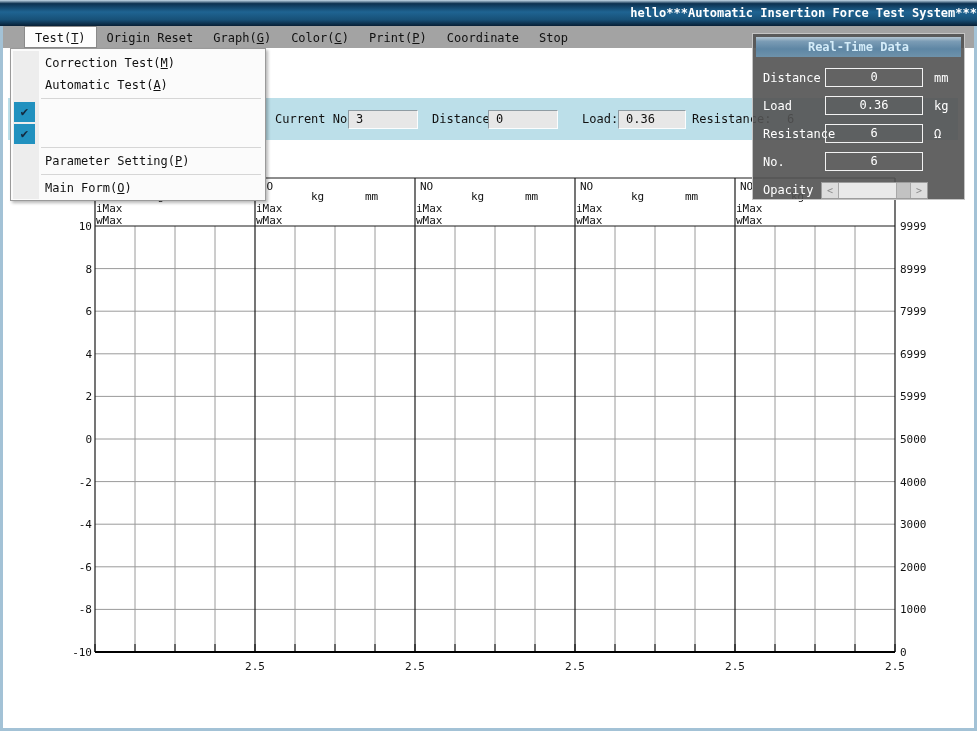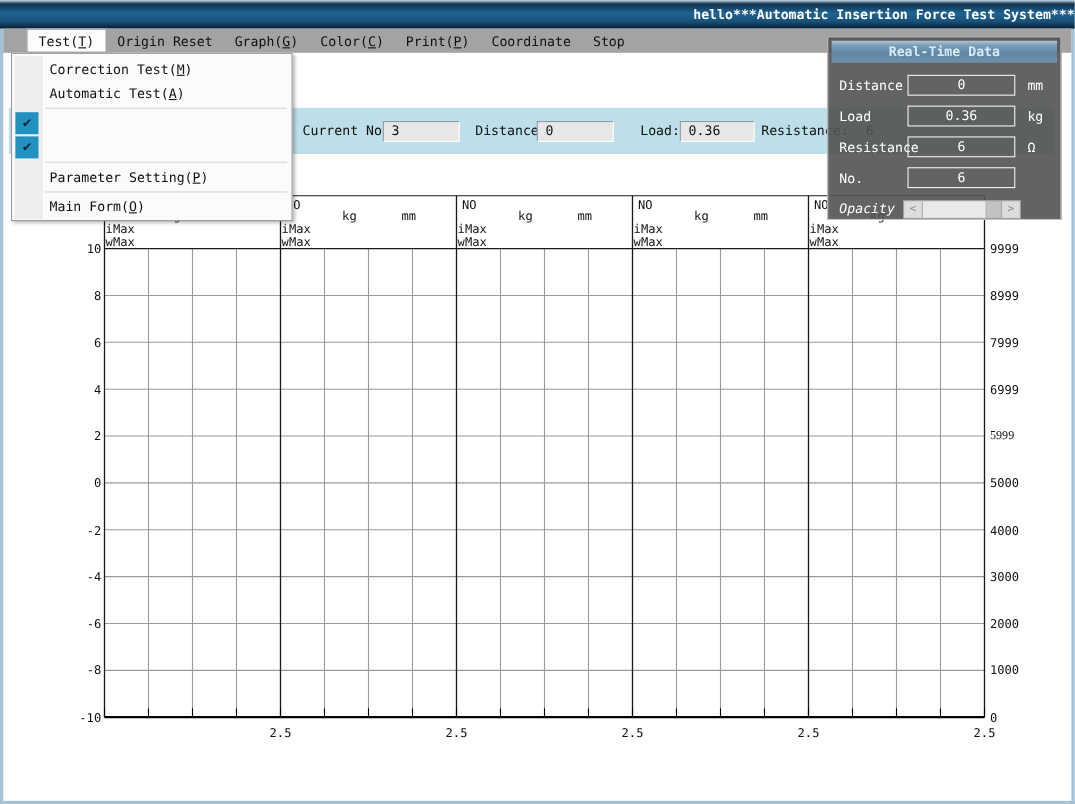--- a/index.html
+++ b/index.html
@@ -205,21 +205,21 @@
     <div class="axis-label axis-left" style="left: 52px; top: 433px;">0</div>
     <div class="axis-label axis-left" style="left: 52px; top: 475.6px;">-2</div>
     <div class="axis-label axis-left" style="left: 52px; top: 518.2px;">-4</div>
     <div class="axis-label axis-left" style="left: 52px; top: 560.8px;">-6</div>
     <div class="axis-label axis-left" style="left: 52px; top: 603.4px;">-8</div>
     <div class="axis-label axis-left" style="left: 52px; top: 646px;">-10</div>
     <div class="axis-label axis-right" style="left: 900px; top: 220px;">9999</div>
     <div class="axis-label axis-right" style="left: 900px; top: 262.6px;">8999</div>
     <div class="axis-label axis-right" style="left: 900px; top: 305.2px;">7999</div>
     <div class="axis-label axis-right" style="left: 900px; top: 347.8px;">6999</div>
-    <div class="axis-label axis-right" style="left: 900px; top: 390.4px; font-family: Liberation Serif, serif;">5999</div>
+    <div class="axis-label axis-right" style="left: 900px; top: 390.4px;">5999</div>
     <div class="axis-label axis-right" style="left: 900px; top: 433px;">5000</div>
     <div class="axis-label axis-right" style="left: 900px; top: 475.6px;">4000</div>
     <div class="axis-label axis-right" style="left: 900px; top: 518.2px;">3000</div>
     <div class="axis-label axis-right" style="left: 900px; top: 560.8px;">2000</div>
     <div class="axis-label axis-right" style="left: 900px; top: 603.4px;">1000</div>
     <div class="axis-label axis-right" style="left: 900px; top: 646px;">0</div>
     <div class="axis-label axis-x" style="left: 235px; top: 660px;">2.5</div>
     <div class="axis-label axis-x" style="left: 395px; top: 660px;">2.5</div>
     <div class="axis-label axis-x" style="left: 555px; top: 660px;">2.5</div>
     <div class="axis-label axis-x" style="left: 715px; top: 660px;">2.5</div>
@@ -274,21 +274,21 @@
         <span class="rt-label">Resistance</span>
         <div class="rt-box">6</div>
         <span class="rt-unit">Ω</span>
       </div>
       <div class="rt-row" style="top: 114px;">
         <span class="rt-label">No.</span>
         <div class="rt-box">6</div>
         <span class="rt-unit"></span>
       </div>
     </div>
-  <div class="rt-row" style="top:142px;font-style:italic;">
+  <div class="rt-row" style="top:142px;">
     <span class="rt-label">Opacity</span>
     <div class="rt-scroll">
       <div class="sb-btn left">&lt;</div>
       <div class="sb-thumb"></div>
       <div class="sb-btn right">&gt;</div>
     </div>
   </div>
 </div>
 
 </body></html>

